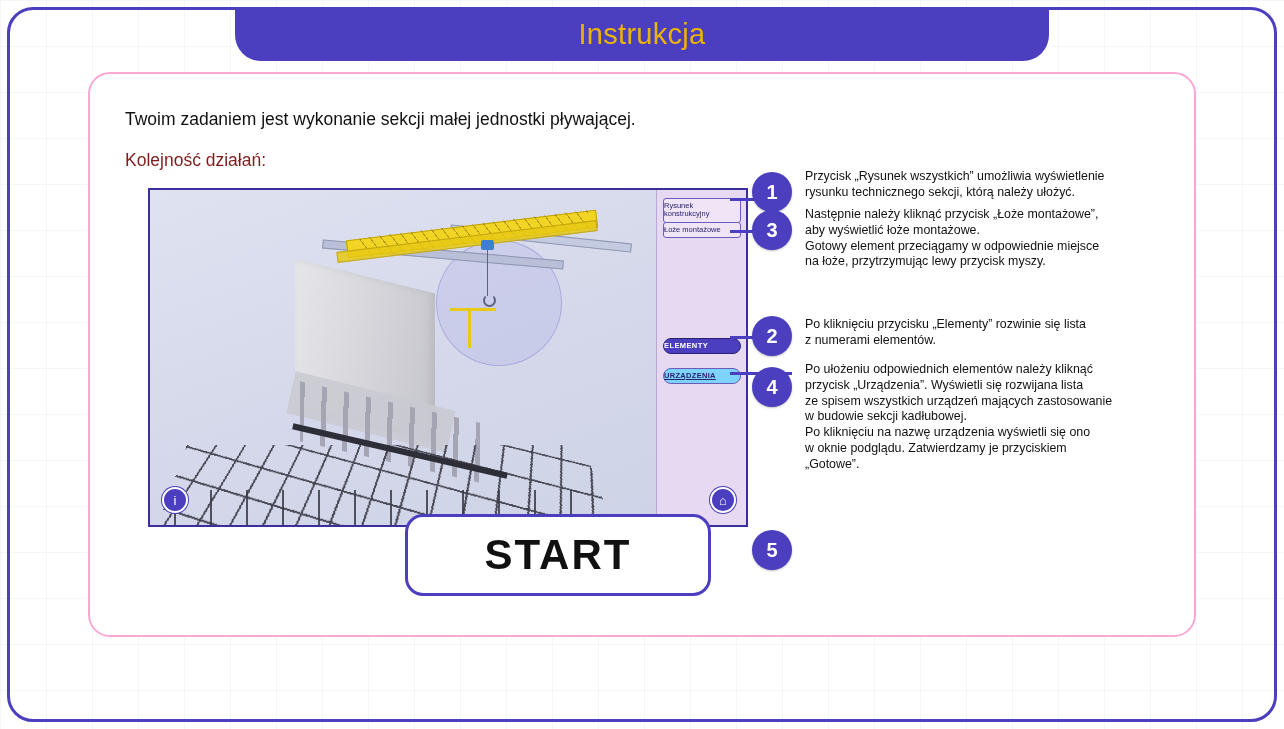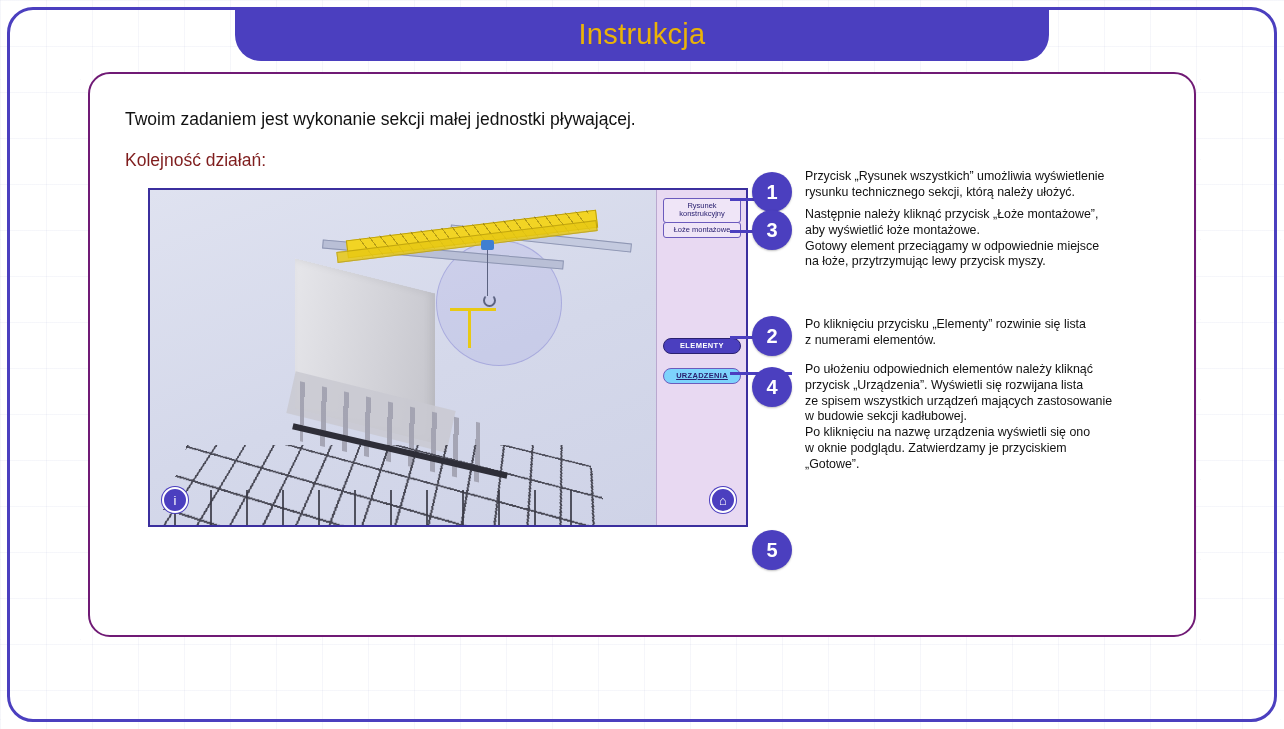--- a/index.html
+++ b/index.html
@@ -62,21 +62,21 @@
 
   
   .card {
     position: absolute;
     left: 88px;
     top: 72px;
     width: 1108px;
     height: 565px;
     box-sizing: border-box;
     background: #ffffff;
-    border: 2px solid #701a75;
+    border: 2px solid #f9a8d4;
     border-radius: 22px;
   }
 
   .intro-line {
     position: absolute;
     left: 35px;
     top: 35px;
     font-size: 17.5px;
     color: #111111;
   }
@@ -119,21 +119,20 @@
   .panel-btn {
     position: absolute;
     left: 6px;
     width: 78px;
     box-sizing: border-box;
     font-size: 7.5px;
     color: #2a2170;
     background: #efe5f7;
     border: 1px solid #6b5bbd;
     border-radius: 3px;
-    text-align: center;
     padding: 3px 0;
     line-height: 1.1;
   }
   .panel-btn.pill {
     border-radius: 10px;
   }
   .panel-btn.filled {
     background: #4b3fbf;
     color: #ffffff;
     font-weight: bold;
@@ -413,13 +412,14 @@
 ze spisem wszystkich urządzeń mających zastosowanie
 w budowie sekcji kadłubowej.
 Po kliknięciu na nazwę urządzenia wyświetli się ono
 w oknie podglądu. Zatwierdzamy je przyciskiem
 „Gotowe”.</div>
 
     <div class="badge" style="left:662px; top:456px;">5</div>
 
   </div>
 
+  <div class="start-btn">START</div>
 </div>
 
 </body></html>

